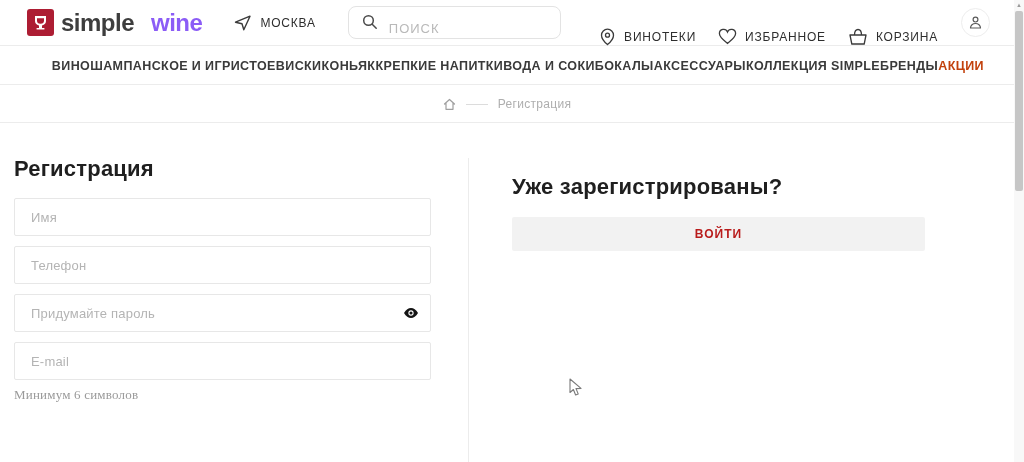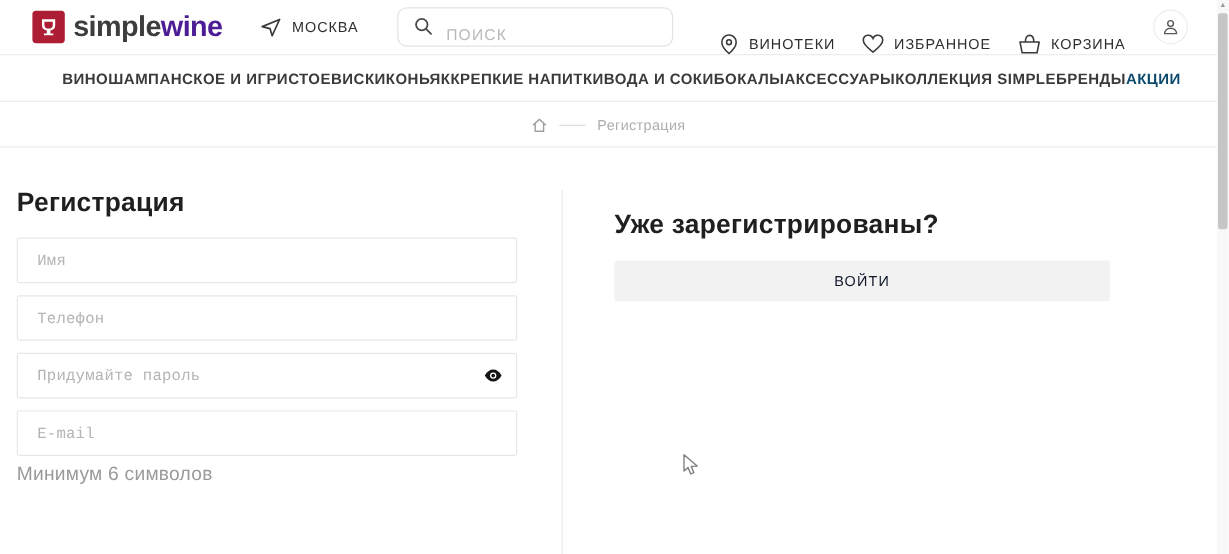--- a/index.html
+++ b/index.html
@@ -9,21 +9,21 @@
 
   
   .header { position:absolute; top:0; left:0; width:1014px; height:46px;
             border-bottom:1px solid #ececec; display:flex; align-items:center;
             padding:0 24px 0 27px; }
   .logo { display:flex; align-items:center; cursor:pointer; }
   .logo-mark { width:27px; height:27px; background:#ad1d33; border-radius:3px;
                display:flex; align-items:center; justify-content:center; margin-right:7px; }
   .logo-text { font-size:24px; font-weight:700; letter-spacing:-0.5px; line-height:1; }
   .logo-text .p1 { color:#3d3d3d; }
-  .logo-text .p2 { color:#4c1d95; }
+  .logo-text .p2 { color:#8b5cf6;margin-left:17px; }
 
   .city { display:flex; align-items:center; margin-left:32px; cursor:pointer;justify-content:flex-end; }
   .city .lbl { font-size:12px; letter-spacing:0.8px; color:#2e2e2e; margin-left:8px; }
 
   .search { flex:1; max-width:398px; height:33px; margin-left:32px; position:relative; }
   .search input { width:100%; height:100%; border:1px solid #e3e3e3; border-radius:8px;
                   padding:12px 14px 0 40px; font-size:13px; letter-spacing:1px; color:#444;
                   outline:none; font-family:"Liberation Sans", sans-serif; background:#fff; }
   .search input::placeholder { color:#b9b9b9; }
   .search .mag { position:absolute; left:14px; top:8px; }
@@ -35,51 +35,51 @@
   .user-btn { width:29px; height:29px; border:1px solid #ededed; border-radius:50%;
               display:flex; align-items:center; justify-content:center; margin-left:23px;
               cursor:pointer; background:#fff; }
 
   
   .nav { position:absolute; top:47px; left:0; width:1014px; height:38px;
          border-bottom:1px solid #ececec; display:flex; align-items:center;
          justify-content:flex-end; padding:0 30px 0 27px; }
   .nav-item { font-size:12.5px; font-weight:700; letter-spacing:0.4px; color:#3a3a3a;
               cursor:pointer; white-space:nowrap; }
-  .nav-item.accent { color:#0c4a6e; }
+  .nav-item.accent { color:#c2410c; }
 
   
   .crumbs { position:absolute; top:86px; left:0; width:1014px; height:37px;
             border-bottom:1px solid #ececec; display:flex; align-items:center;
             justify-content:center; }
   .crumb-sep { width:22px; height:1px; background:#dcdcdc; margin:0 10px; }
   .crumb-cur { font-size:12px; color:#aeaeae; letter-spacing:0.3px; }
 
   
   .main { position:absolute; top:124px; left:0; width:1014px; height:338px; }
   .v-divider { position:absolute; left:468px; top:34px; width:1px; height:304px; background:#ececec; }
 
   .col-left { position:absolute; left:14px; top:0; width:417px; }
   .h1 { font-size:22px; font-weight:700; color:#1f1f1f; letter-spacing:0.2px; }
   .col-left .h1 { margin-top:32px; }
 
   .fields { margin-top:16px; }
   .field { position:relative; margin-top:10px; }
   .field input { width:417px; height:38px; border:1px solid #e7e7e7; border-radius:2px;
                  padding:0 36px 0 16px; font-size:13px; color:#444; outline:none;
-                 font-family:Liberation Mono, monospace; background:#fff; }
+                 font-family:Liberation Sans, sans-serif; background:#fff; }
   .field input::placeholder { color:#b4b4b4; letter-spacing:0.2px; }
   .eye { position:absolute; right:12px; top:13px; cursor:pointer; line-height:0; }
-  .hint { margin-top:7px; font-size:16px; color:#9a9a9a; letter-spacing:0.2px; }
+  .hint { margin-top:7px; font-size:13px; color:#9a9a9a; letter-spacing:0.2px;font-family:Liberation Serif, serif; }
 
   .col-right { position:absolute; left:512px; top:0; width:413px; }
   .col-right .h1 { margin-top:50px; }
   .login-btn { margin-top:17px; width:413px; height:34px; background:#f2f2f2; border:none;
-               border-radius:2px; font-size:12px; font-weight:400; letter-spacing:1px;
-               color:#0f172a; cursor:pointer; font-family:"Liberation Sans", sans-serif; }
+               border-radius:2px; font-size:12px; font-weight:700; letter-spacing:1px;
+               color:#b91c1c; cursor:pointer; font-family:"Liberation Sans", sans-serif; }
 
   
   .scrollbar { position:absolute; right:0; top:0; width:10px; height:462px; background:#f8f8f8; }
   .scroll-up { position:absolute; top:1px; left:0; width:10px; height:8px; display:flex;
                align-items:center; justify-content:center; font-size:6px; color:#9a9a9a; }
   .scroll-thumb { position:absolute; top:11px; left:1px; width:8px; height:180px;
                   background:#c6c6c6; border-radius:2px; }
 
   
   .cursor { position:absolute; left:569px; top:378px; pointer-events:none; }

